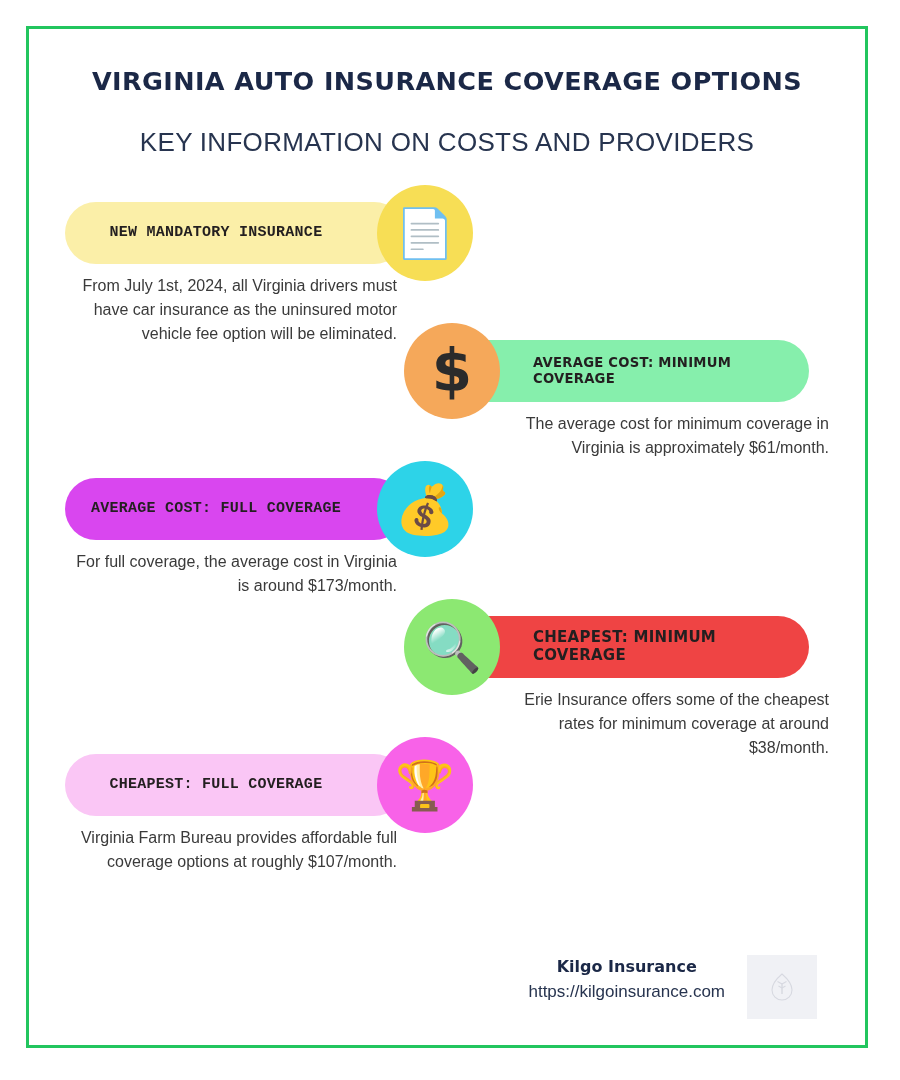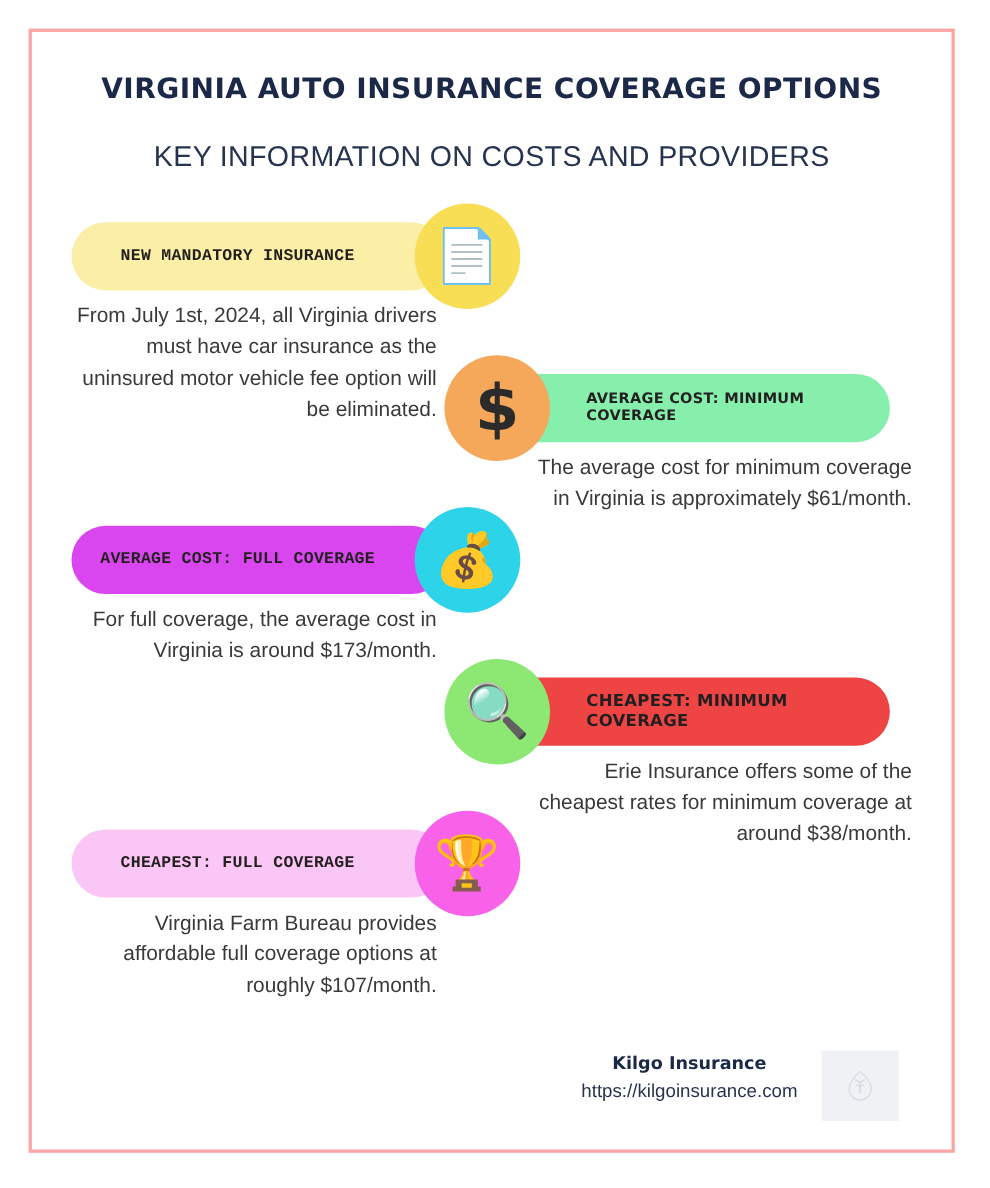--- a/index.html
+++ b/index.html
@@ -13,21 +13,21 @@
     font-family: "DejaVu Sans", "Liberation Sans", sans-serif;
     overflow: hidden;
   }
 
   .poster {
     position: absolute;
     left: 26px;
     top: 26px;
     width: 842px;
     height: 1022px;
-    border: 3px solid #fca5a5;
+    border: 3px solid #22c55e;
     box-sizing: border-box;
     background: #ffffff;
   }
 
   
   .header {
     padding-top: 36px;
     text-align: center;
   }
   .title-main {
@@ -125,21 +125,21 @@
     font-weight: bold;
     color: #2b2b2b;
     font-family: "DejaVu Sans", sans-serif;
   }
 
   
   .desc {
     position: absolute;
     top: 72px;
     font-family: "Liberation Sans", "DejaVu Sans", sans-serif;
-    font-size: 19px;
+    font-size: 16px;
     line-height: 1.5;
     color: #3a3a3a;
   }
   .desc-left {
     left: 36px;
     width: 342px;
     text-align: right;
     padding-right: 10px;
     box-sizing: border-box;
   }

